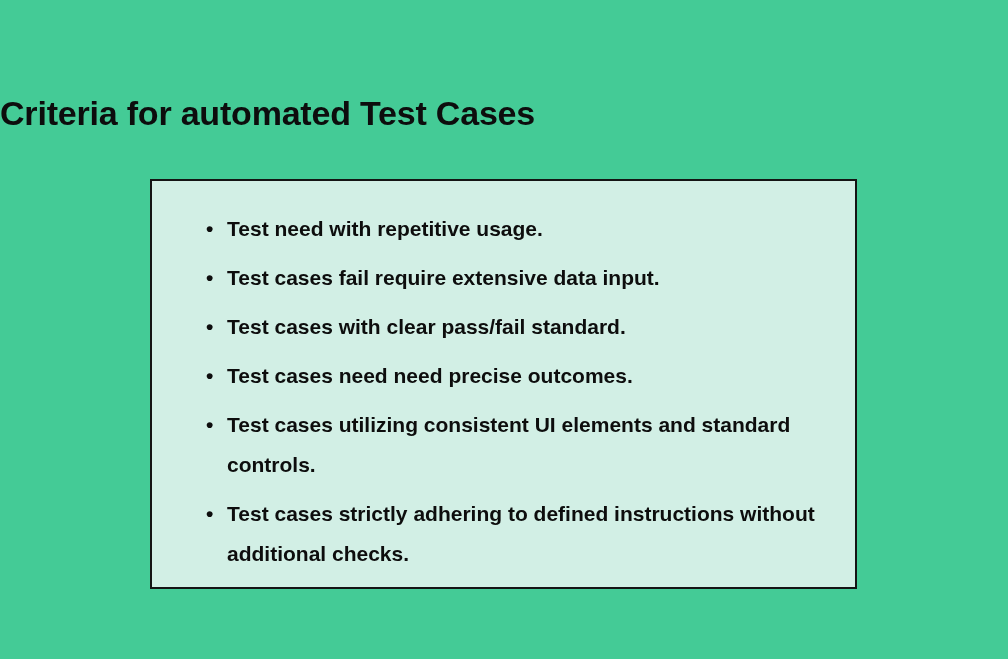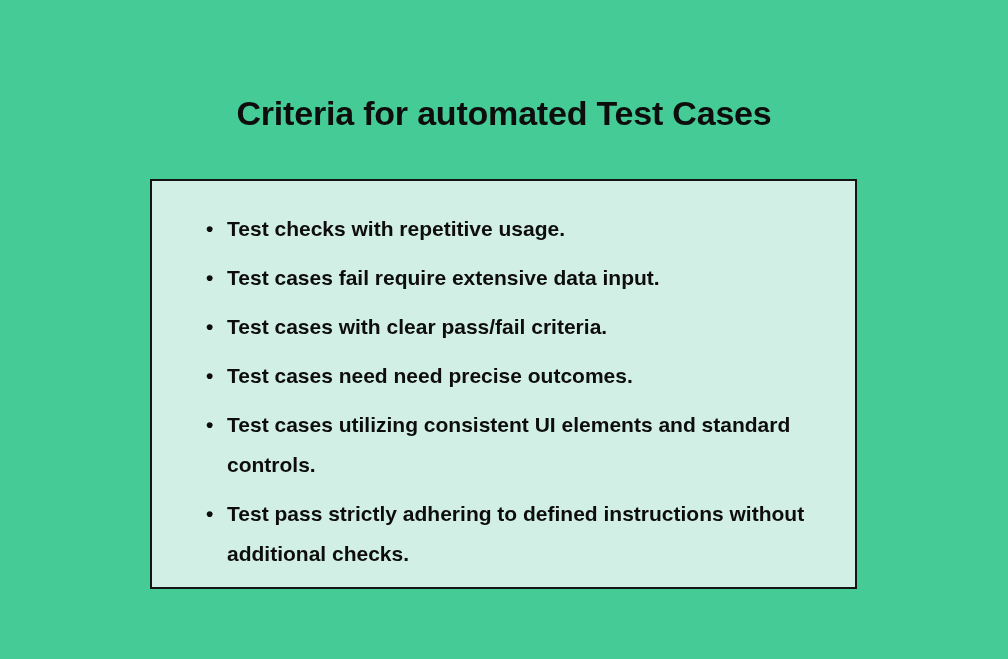--- a/index.html
+++ b/index.html
@@ -19,21 +19,20 @@
     width: 1008px;
     height: 659px;
     background: #44cb96;
     box-sizing: border-box;
   }
   #page-title {
     position: absolute;
     left: 0;
     top: 68px;
     width: 1008px;
-    text-align: center;
     font-size: 34px;
     font-weight: bold;
     color: #0d0d0d;
     letter-spacing: -0.2px;
     line-height: 44px;
     white-space: nowrap;
   }
   #criteria-card {
     position: absolute;
     left: 150px;
@@ -80,44 +79,44 @@
 
 <div id="slide">
 
   <h1 id="page-title">Criteria for automated Test Cases</h1>
 
   <div id="criteria-card">
     <ul id="criteria-list">
 
       <li class="criteria-item">
         <span class="bullet-marker">•</span>
-        <span class="criteria-text">Test checks with repetitive usage.</span>
+        <span class="criteria-text">Test need with repetitive usage.</span>
       </li>
 
       <li class="criteria-item">
         <span class="bullet-marker">•</span>
         <span class="criteria-text">Test cases fail require extensive data input.</span>
       </li>
 
       <li class="criteria-item">
         <span class="bullet-marker">•</span>
-        <span class="criteria-text">Test cases with clear pass/fail criteria.</span>
+        <span class="criteria-text">Test cases with clear pass/fail standard.</span>
       </li>
 
       <li class="criteria-item">
         <span class="bullet-marker">•</span>
         <span class="criteria-text">Test cases need need precise outcomes.</span>
       </li>
 
       <li class="criteria-item">
         <span class="bullet-marker">•</span>
         <span class="criteria-text">Test cases utilizing consistent UI elements and standard controls.</span>
       </li>
 
       <li class="criteria-item">
         <span class="bullet-marker">•</span>
-        <span class="criteria-text">Test pass strictly adhering to defined instructions without additional checks.</span>
+        <span class="criteria-text">Test cases strictly adhering to defined instructions without additional checks.</span>
       </li>
 
     </ul>
   </div>
 
 </div>
 
 </body></html>

